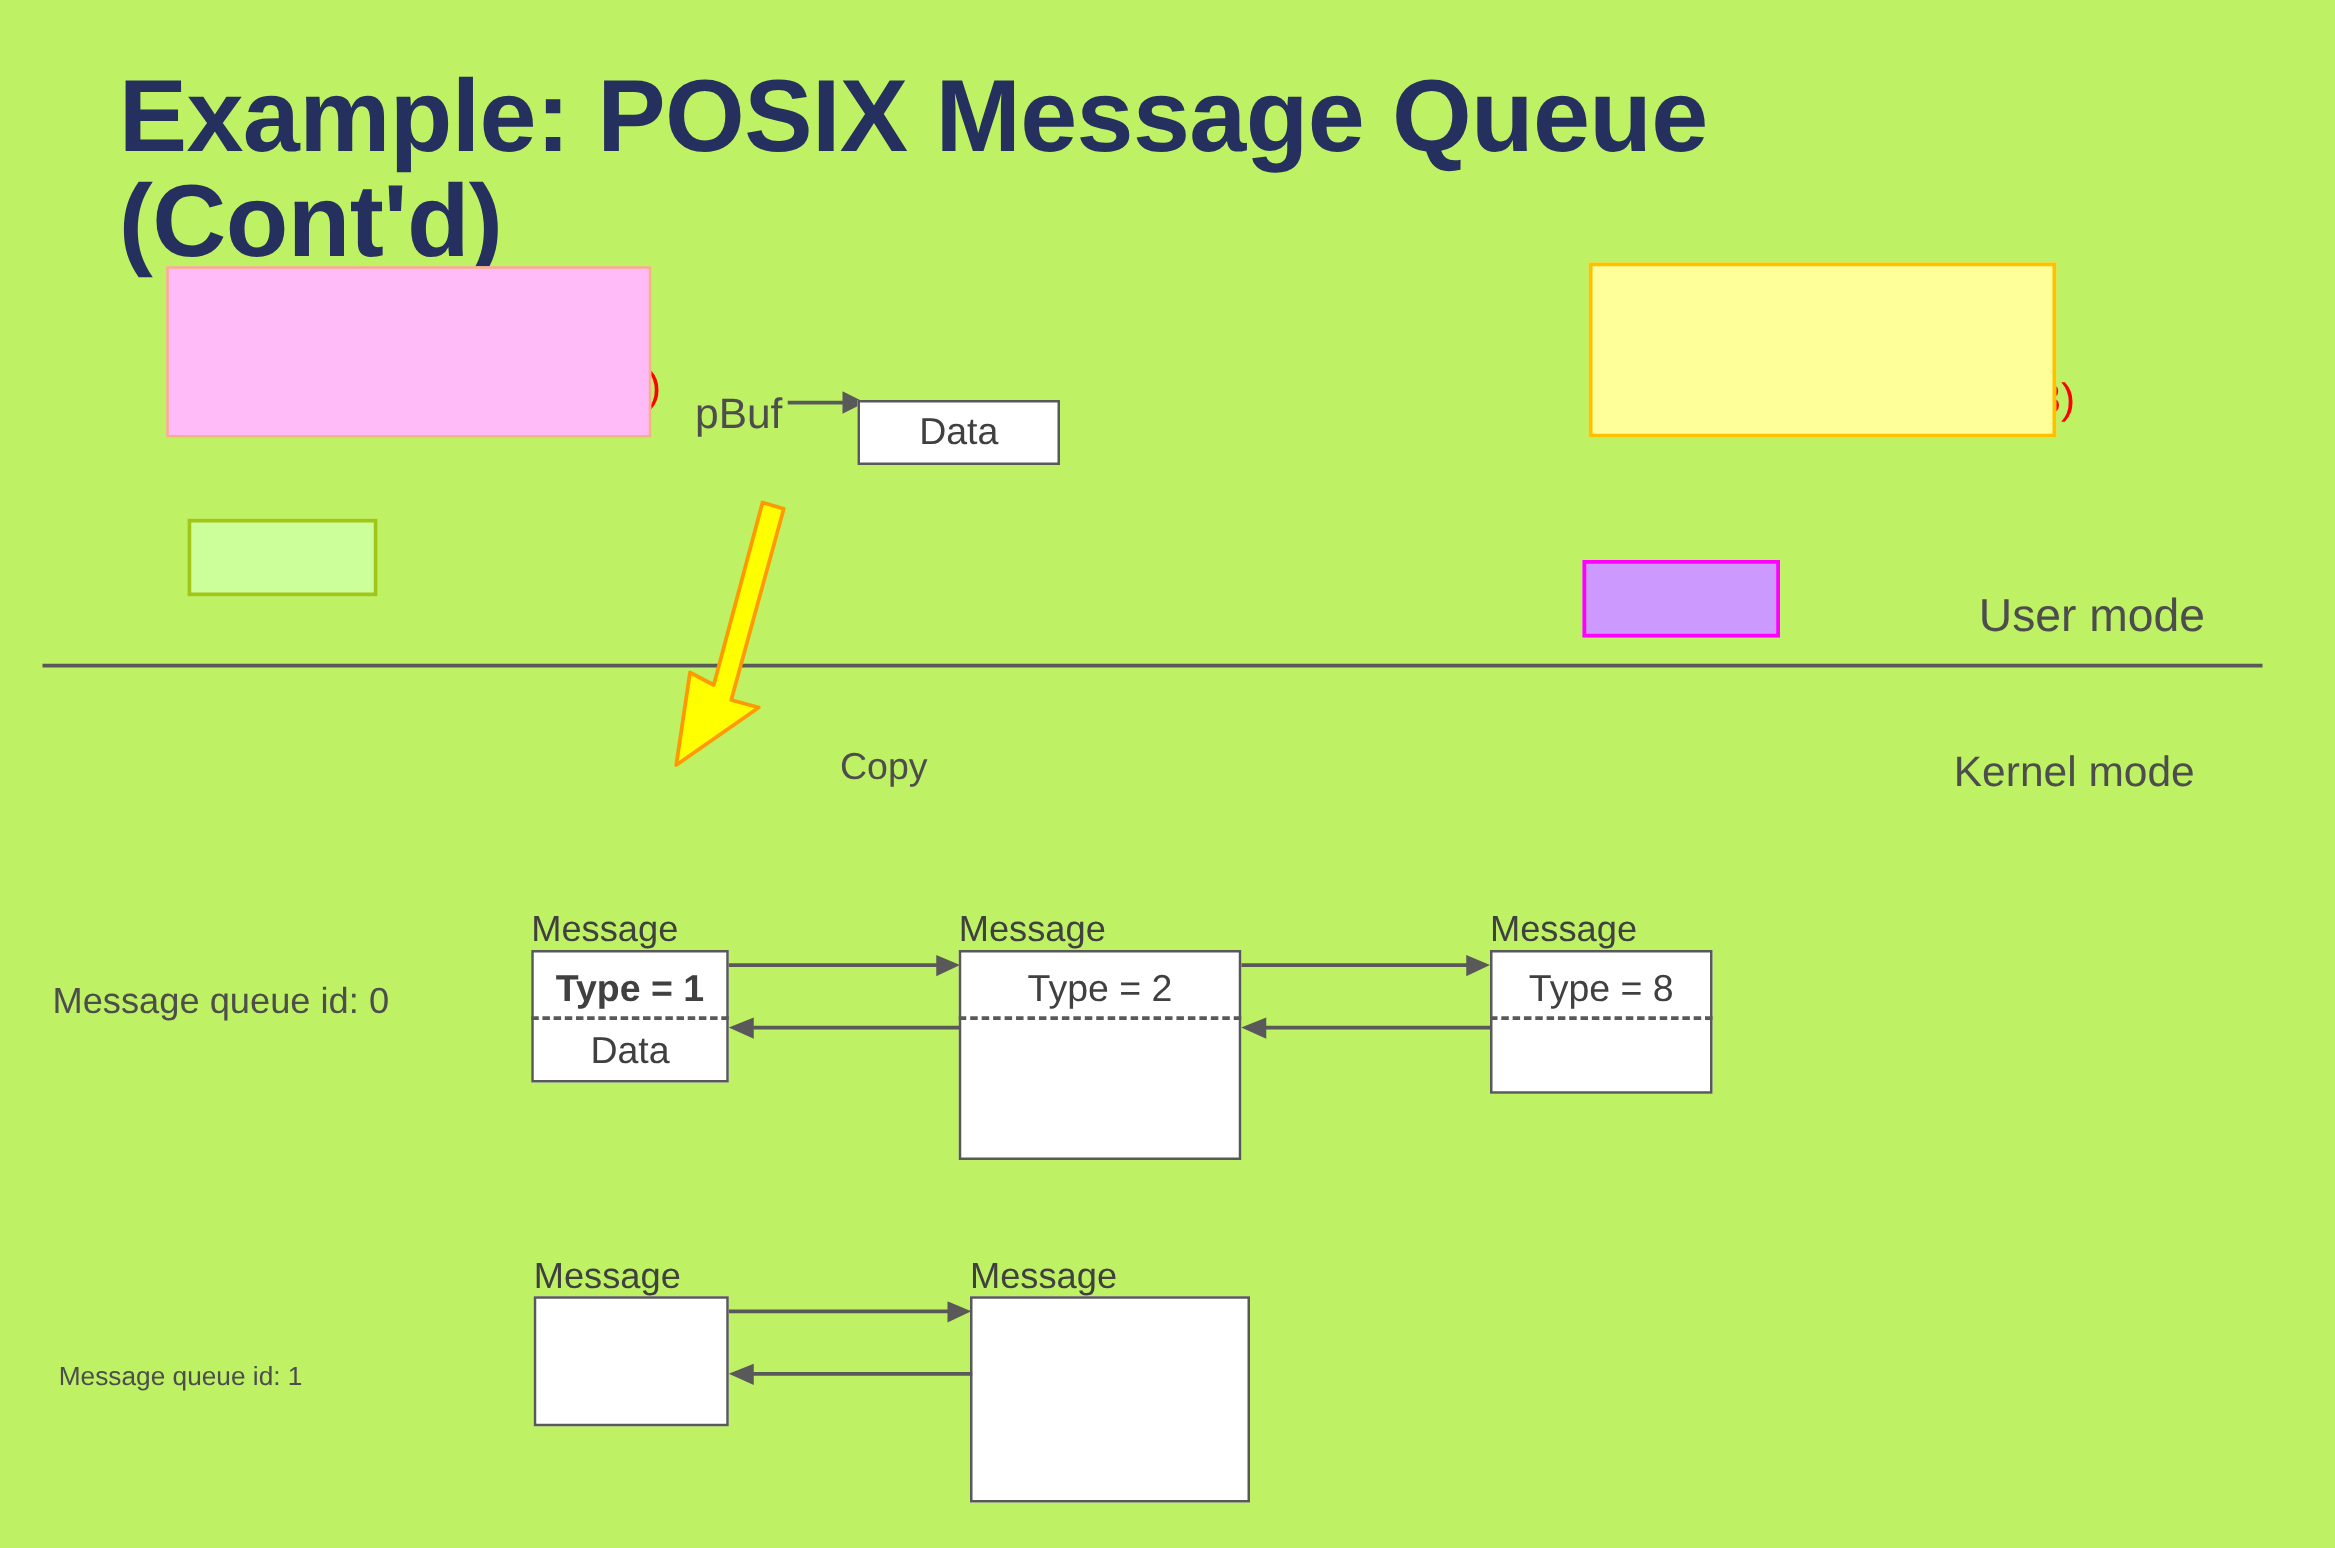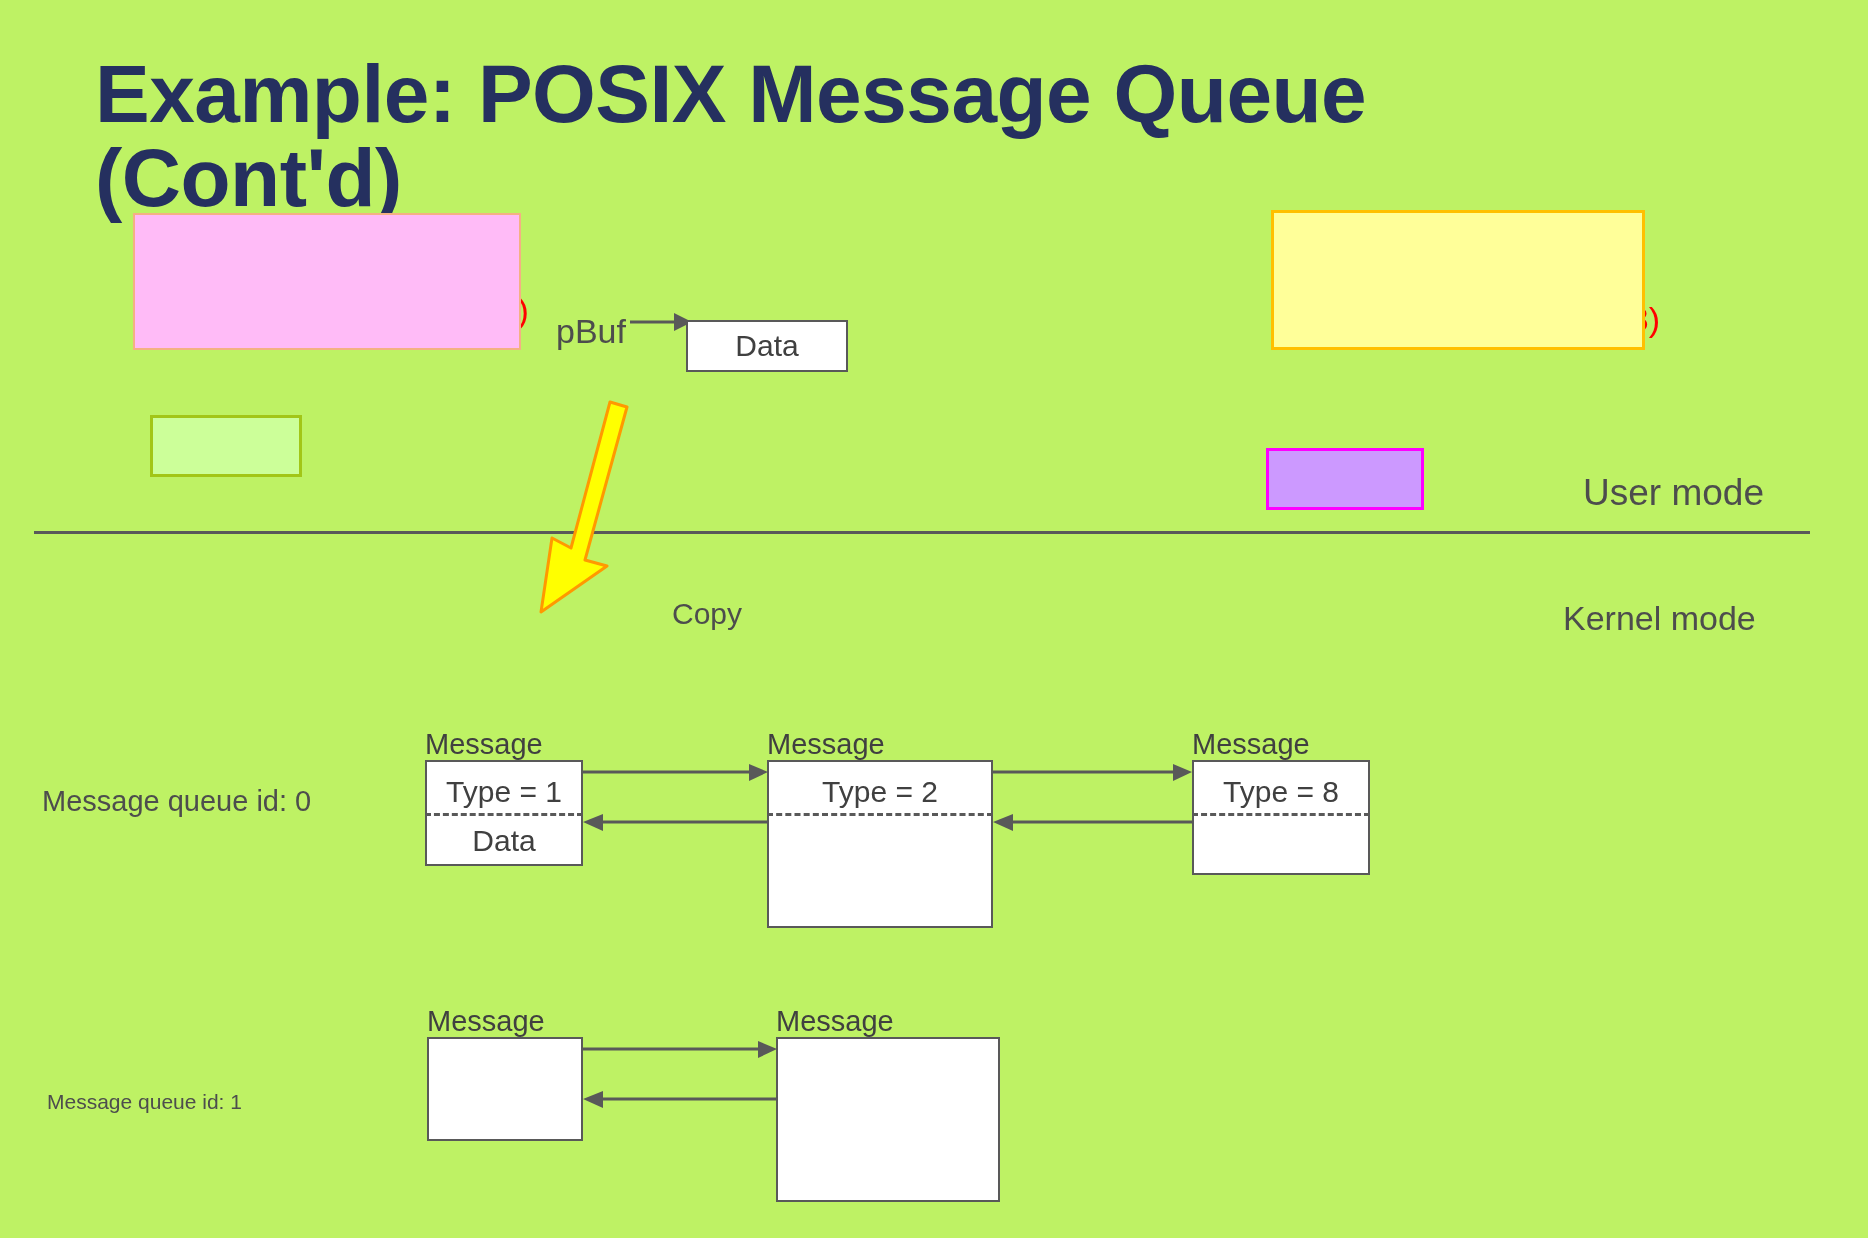--- a/index.html
+++ b/index.html
@@ -153,21 +153,21 @@
     left: 0; width: 100%;
     text-align: center;
     color: #404040;
     font-size: 30px;
     white-space: nowrap;
   }
 
   
   #m0 { left: 425px; top: 728px; width: 158px; }
   #m0 .msg-box { top: 32px; width: 158px; height: 106px; }
-  #m0 .msg-type { top: 47px; }
+  #m0 .msg-type { top: 47px; font-weight: bold; }
   #m0 .msg-divider { top: 85px; }
   #m0 .msg-data { top: 96px; }
 
   #m1 { left: 767px; top: 728px; width: 226px; }
   #m1 .msg-box { top: 32px; width: 226px; height: 168px; }
   #m1 .msg-type { top: 47px; }
   #m1 .msg-divider { top: 85px; }
 
   #m2 { left: 1192px; top: 728px; width: 178px; }
   #m2 .msg-box { top: 32px; width: 178px; height: 115px; }

